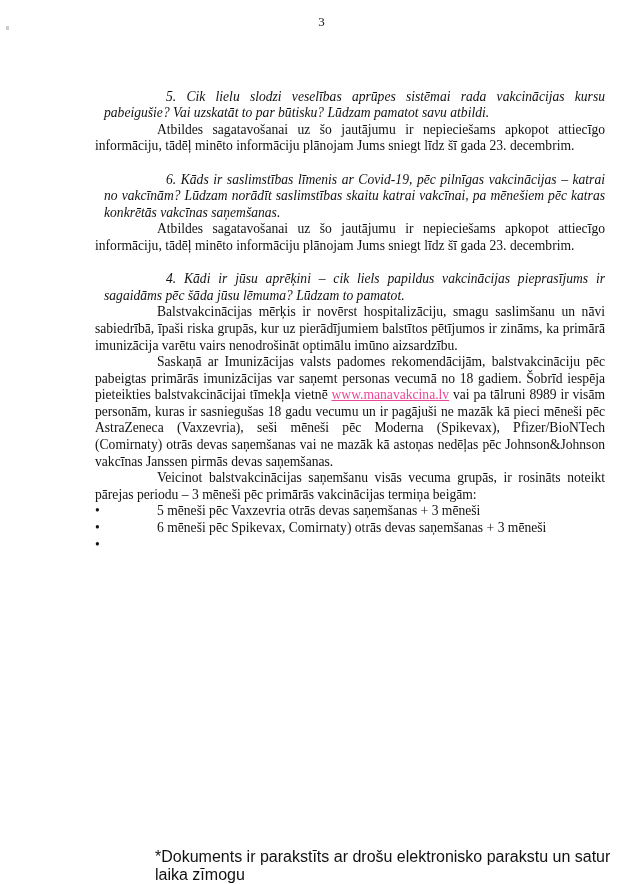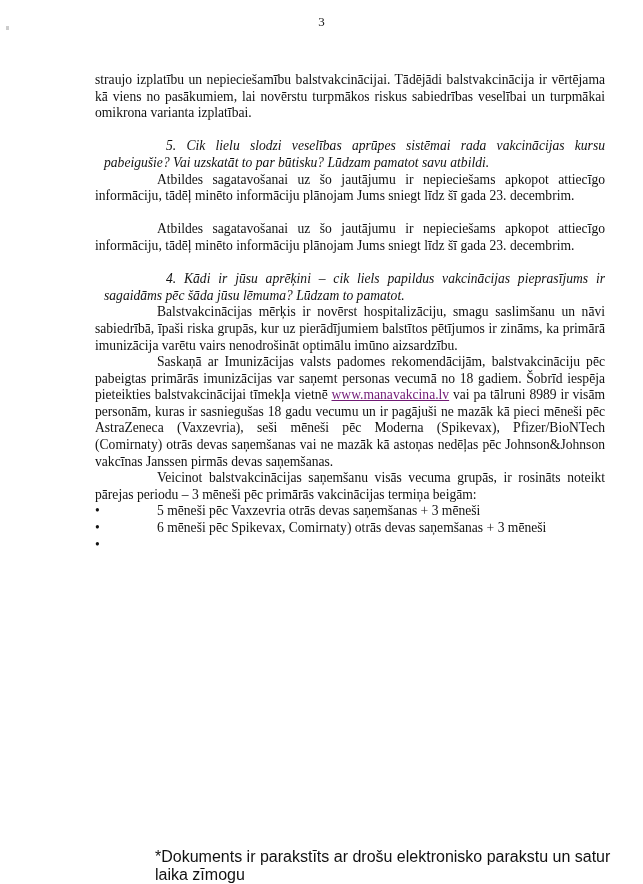--- a/index.html
+++ b/index.html
@@ -13,21 +13,21 @@
     font-size: 13px;
   }
   .content {
     position: absolute; left: 95px; top: 72px; width: 510px;
     font-size: 13.6px; line-height: 16.6px;
   }
   .p { margin: 0; text-align: justify; }
   .indent { text-indent: 62px; }
   .q { font-style: italic; margin-left: 9px; }
   .gap { height: 16.6px; }
-  a.link { color: #701a75; text-decoration: underline; }
+  a.link { color: #ec4899; text-decoration: underline; }
   ul.bullets { list-style: none; margin: 0; padding: 0; }
   ul.bullets li { position: relative; padding-left: 62px; }
   ul.bullets li .dot {
     position: absolute; left: 0; top: 0; width: 20px; text-align: left;
   }
   .footer {
     position: absolute; left: 155px; top: 848px;
     font-family: "Liberation Sans", "DejaVu Sans", sans-serif;
     font-size: 16px;
   }
@@ -36,29 +36,29 @@
   }
 </style>
 </head>
 <body>
 
 <div class="margin-mark"></div>
 
 <div class="page-number">3</div>
 
 <div class="content">
-  <p class="p">straujo izplatību un nepieciešamību balstvakcinācijai. Tādējādi balstvakcinācija ir vērtējama kā viens no pasākumiem, lai novērstu turpmākos riskus sabiedrības veselībai un turpmākai omikrona varianta izplatībai.</p>
 
   <div class="gap"></div>
 
   <p class="p indent q">5. Cik lielu slodzi veselības aprūpes sistēmai rada vakcinācijas kursu pabeigušie? Vai uzskatāt to par būtisku? Lūdzam pamatot savu atbildi.</p>
   <p class="p indent">Atbildes sagatavošanai uz šo jautājumu ir nepieciešams apkopot attiecīgo informāciju, tādēļ minēto informāciju plānojam Jums sniegt līdz šī gada 23. decembrim.</p>
 
   <div class="gap"></div>
 
+  <p class="p indent q">6. Kāds ir saslimstības līmenis ar Covid-19, pēc pilnīgas vakcinācijas – katrai no vakcīnām? Lūdzam norādīt saslimstības skaitu katrai vakcīnai, pa mēnešiem pēc katras konkrētās vakcīnas saņemšanas.</p>
   <p class="p indent">Atbildes sagatavošanai uz šo jautājumu ir nepieciešams apkopot attiecīgo informāciju, tādēļ minēto informāciju plānojam Jums sniegt līdz šī gada 23. decembrim.</p>
 
   <div class="gap"></div>
 
   <p class="p indent q">4. Kādi ir jūsu aprēķini – cik liels papildus vakcinācijas pieprasījums ir sagaidāms pēc šāda jūsu lēmuma? Lūdzam to pamatot.</p>
   <p class="p indent">Balstvakcinācijas mērķis ir novērst hospitalizāciju, smagu saslimšanu un nāvi sabiedrībā, īpaši riska grupās, kur uz pierādījumiem balstītos pētījumos ir zināms, ka primārā imunizācija varētu vairs nenodrošināt optimālu imūno aizsardzību.</p>
   <p class="p indent"><span>Saskaņā ar Imunizācijas valsts padomes rekomendācijām, balstvakcināciju pēc pabeigtas primārās imunizācijas var saņemt personas vecumā no 18 gadiem. Šobrīd iespēja pieteikties balstvakcinācijai tīmekļa vietnē </span><a class="link">www.manavakcina.lv</a><span> vai pa tālruni 8989 ir visām personām, kuras ir sasniegušas 18 gadu vecumu un ir pagājuši ne mazāk kā pieci mēneši pēc AstraZeneca (Vaxzevria), seši mēneši pēc Moderna (Spikevax), Pfizer/BioNTech (Comirnaty) otrās devas saņemšanas vai ne mazāk kā astoņas nedēļas pēc Johnson&amp;Johnson vakcīnas Janssen pirmās devas saņemšanas.</span></p>
   <p class="p indent">Veicinot balstvakcinācijas saņemšanu visās vecuma grupās, ir rosināts noteikt pārejas periodu – 3 mēneši pēc primārās vakcinācijas termiņa beigām:</p>
 
   <ul class="bullets">

